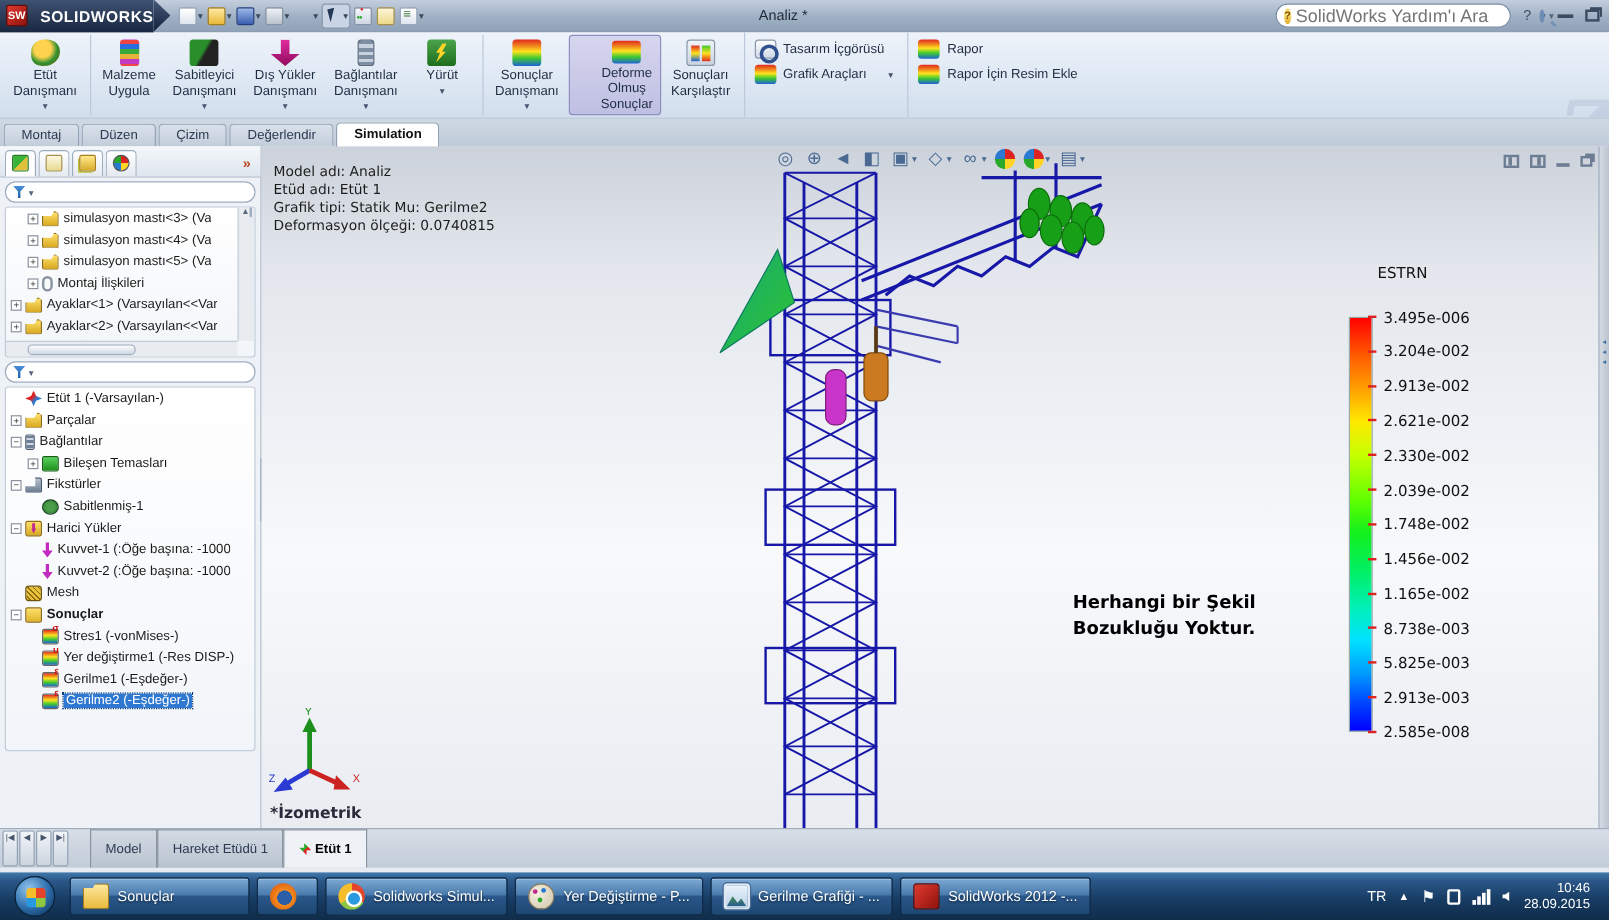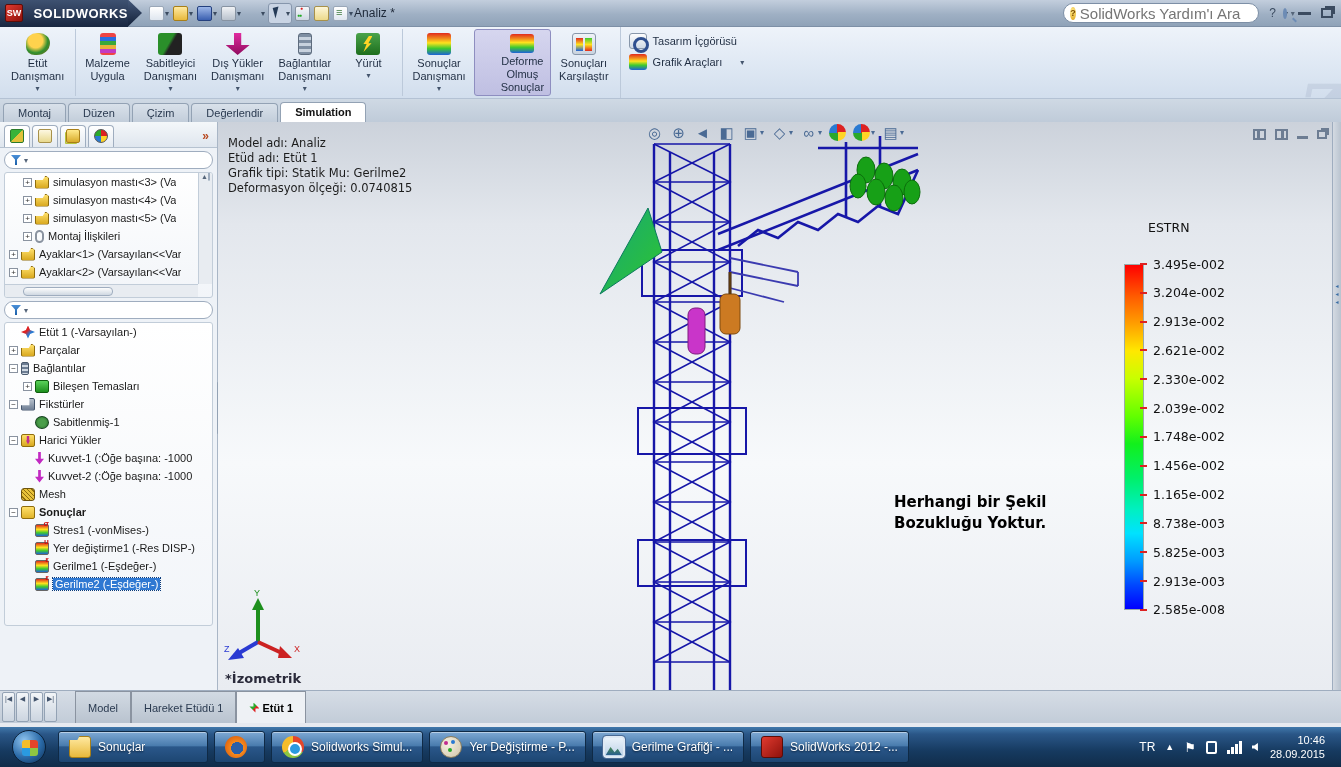--- a/index.html
+++ b/index.html
@@ -32,21 +32,21 @@
   .qti-undo { background:transparent; color:#9aa7b8; font-size:13px; line-height:13px; text-align:center; }
   .qti-select { background:transparent; position:relative; }
   .qti-select::before { content:""; position:absolute; left:4px; top:1px; border-left:6px solid #243a57;
     border-bottom:11px solid transparent; border-top:0; transform:rotate(-15deg); }
   .qti-traffic { background:linear-gradient(#f5f7fa,#ced7e2); border:1px solid #8793a2; position:relative; }
   .qti-traffic::before { content:"●"; color:#d22; font-size:5px; position:absolute; left:4px; top:-2px; }
   .qti-traffic::after { content:"●●"; color:#2a2; font-size:5px; position:absolute; left:1px; top:5px; letter-spacing:-1px; }
   .qti-props { background:linear-gradient(#fdf6d8,#ecd98a); border:1px solid #a8914a; }
   .qti-list { background:linear-gradient(#ffffff,#dfe6ef); border:1px solid #9aa7b8; position:relative; }
   .qti-list::before { content:"≡"; position:absolute; left:2px; top:-1px; font-size:11px; color:#3d7a3d; }
-  #doc-title { flex:1; font-size:12px; color:#1d2838; padding-right:112px; }
+  #doc-title { flex:1; text-align:center; font-size:12px; color:#1d2838; padding-right:112px; }
   #search-box { display:flex; align-items:center; background:#fff; border:1px solid #7d8fa6;
     border-radius:11px; height:20px; width:196px; padding:0 6px; gap:4px; margin-right:6px; }
   #search-box .q-ic { width:13px; height:13px; border-radius:50%;
     background:radial-gradient(circle at 35% 30%,#ffe98a,#e0a81f); color:#7a4d00; font-size:9px;
     font-weight:bold; text-align:center; line-height:13px; }
   #search-box input { border:0; outline:0; flex:1; font-size:15px; color:#6b7684; background:transparent; font-family:"Liberation Sans",sans-serif; }
   #search-box .mag { width:11px; height:11px; border:2px solid #6d8cb5; border-radius:50%; position:relative; }
   #search-box .mag::after { content:""; position:absolute; width:5px; height:2px; background:#6d8cb5;
     transform:rotate(45deg); left:7px; top:9px; }
   #search-box .caret { font-size:8px; color:#55657a; }
@@ -388,20 +388,34 @@
           <span class="lbl">Tasarım İçgörüsü</span>
 
         </div>
 
         <div class="rib-row dropdown">
           <span class="ric ric-plot-tools"></span>
           <span class="lbl">Grafik Araçları</span>
           <span class="caret">▾</span>
         </div>
       </div>
+    <div class="rib-stack sep">
+
+        <div class="rib-row">
+          <span class="ric ric-report"></span>
+          <span class="lbl">Rapor</span>
+
+        </div>
+
+        <div class="rib-row">
+          <span class="ric ric-report-image"></span>
+          <span class="lbl">Rapor İçin Resim Ekle</span>
+
+        </div>
+      </div>
     <div class="watermark">ʒ</div>
   </div>
 
   <div id="tabrow" class="abs">
 
       <div class="cmdtab">
         <span>Montaj</span>
       </div>
 
       <div class="cmdtab">
@@ -727,21 +741,21 @@
       </div>
 
     <div id="legend">
       <div class="lg-title">ESTRN</div>
       <div class="lg-body">
         <div class="lg-bar"></div>
         <div class="lg-labels">
 
             <div class="lg-row">
               <span class="tick"></span>
-              <span class="val">3.495e-002</span>
+              <span class="val">3.495e-006</span>
             </div>
 
             <div class="lg-row">
               <span class="tick"></span>
               <span class="val">3.204e-002</span>
             </div>
 
             <div class="lg-row">
               <span class="tick"></span>
               <span class="val">2.913e-002</span>

